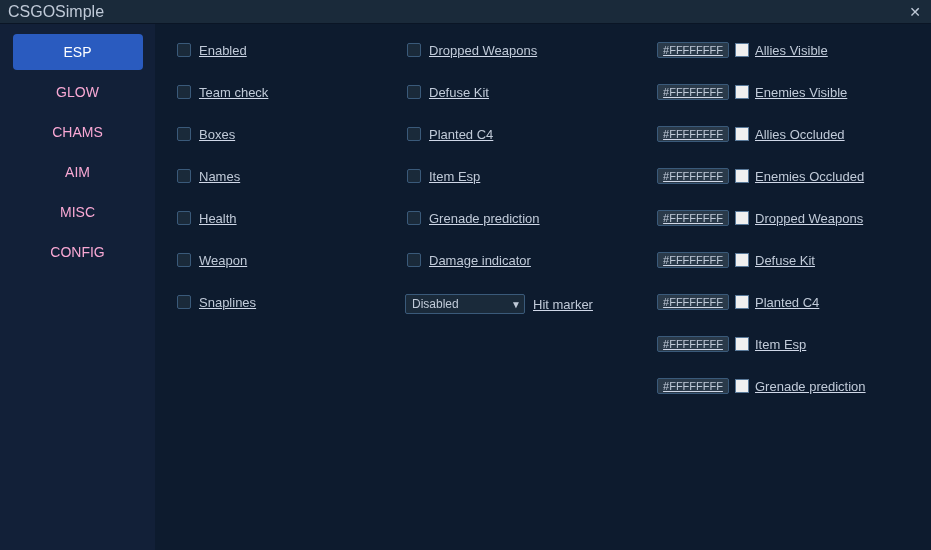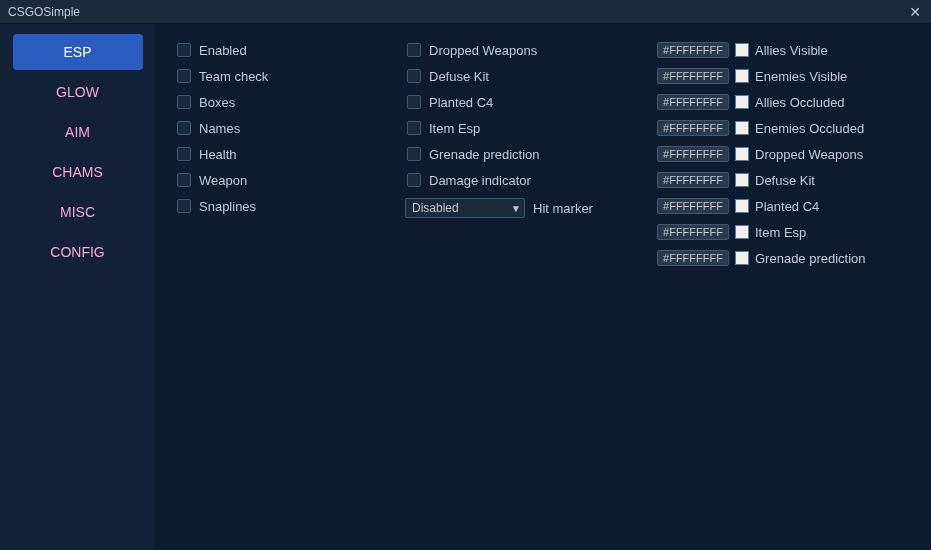--- a/index.html
+++ b/index.html
@@ -16,21 +16,21 @@
       background: #1a2a3a;
       height: 24px;
       display: flex;
       align-items: center;
       justify-content: space-between;
       padding: 0 8px;
       border-bottom: 1px solid #0a1525;
     }
     .title-bar-title {
       color: #c0cad8;
-      font-size: 12px;
+      font-size: 16px;
     }
     .title-bar-close {
       color: #c0cad8;
       cursor: pointer;
       font-size: 14px;
       width: 16px;
       text-align: center;
     }
     .app-body {
       display: flex;
@@ -62,22 +62,23 @@
     }
     .content {
       flex: 1;
       padding: 14px 20px;
       display: flex;
       gap: 30px;
     }
     .col {
       display: flex;
       flex-direction: column;
-      gap: 2px;
+      gap: 18px;
       min-width: 200px;
+      text-decoration: underline;
     }
     .col-wide {
       min-width: 220px;
     }
     .col-color {
       min-width: 270px;
     }
     .check-row {
       display: flex;
       align-items: center;
@@ -169,22 +170,22 @@
 
 <div class="title-bar">
   <span class="title-bar-title">CSGOSimple</span>
   <span class="title-bar-close">✕</span>
 </div>
 
 <div class="app-body">
   <div class="sidebar">
     <div class="sidebar-item active">ESP</div>
     <div class="sidebar-item">GLOW</div>
+    <div class="sidebar-item">CHAMS</div>
     <div class="sidebar-item">AIM</div>
-    <div class="sidebar-item">CHAMS</div>
     <div class="sidebar-item">MISC</div>
     <div class="sidebar-item">CONFIG</div>
   </div>
 
   <div class="content">
 
     <div class="col">
       <div class="check-row">
         <div class="checkbox"></div>
         <span class="row-label">Enabled</span>

